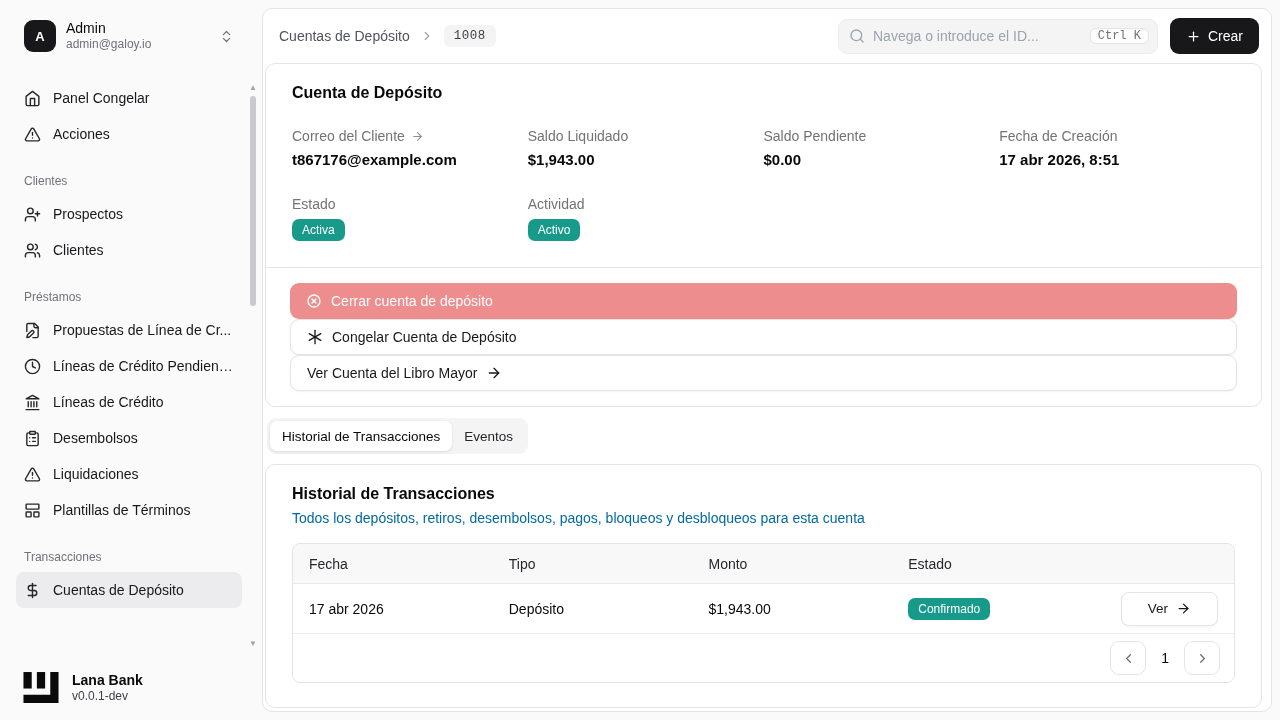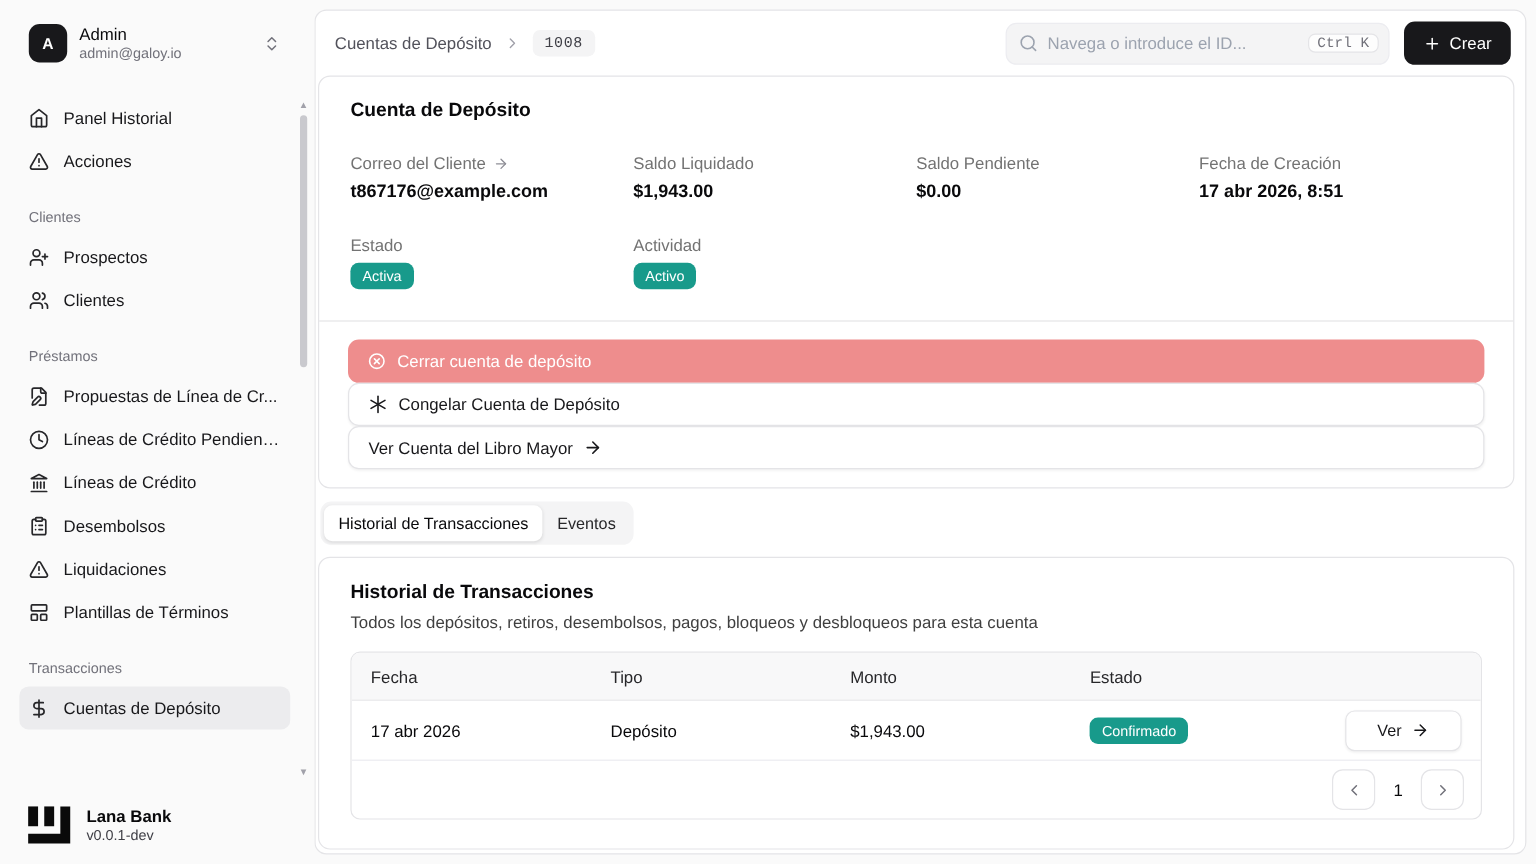--- a/index.html
+++ b/index.html
@@ -115,21 +115,21 @@
     display: flex; align-items: center; gap: 9px; padding: 0 16px; cursor: pointer; }
   .btn-danger { background: #ee8d8d; color: #fff; border: 0; }
   .btn-outline { background: #fff; color: #18181b; border: 1px solid #e4e4e7; box-shadow: 0 1px 2px rgba(0,0,0,.05); }
 
   .tabs-row { margin: 11px 0 10px 2px; }
   .tabs { display: inline-flex; background: #f4f4f5; border-radius: 9px; padding: 3px; }
   .tab { height: 30px; display: flex; align-items: center; padding: 0 12px; border-radius: 7px;
     font-size: 13.5px; font-weight: 500; color: #27272a; cursor: pointer; }
   .tab.active { background: #fff; color: #09090b; box-shadow: 0 1px 3px rgba(0,0,0,.1); }
 
-  .card-sub { font-size: 14px; color: #404040; margin-top: 7px; }
+  .card-sub { font-size: 14px; color: #0369a1; margin-top: 7px; }
 
   .table-wrap { margin-top: 17px; border: 1px solid #e4e4e7; border-radius: 8px; overflow: hidden; }
   .t-row { display: grid; grid-template-columns: 1fr 1fr 1fr 1fr 110px; align-items: center; padding: 0 16px; }
   .t-head { height: 40px; background: #f8f8f9; border-bottom: 1px solid #e9e9ec; }
   .t-head .t-cell { font-size: 14px; font-weight: 500; color: #27272a; }
   .t-body { height: 50px; border-bottom: 1px solid #ececf0; }
   .t-cell { font-size: 14px; color: #09090b; }
   .t-action { display: flex; justify-content: flex-end; }
   .btn-sm { height: 34px; border-radius: 8px; padding: 0 26px; font-size: 13.5px; gap: 8px; }
 
@@ -154,21 +154,21 @@
       </svg>
   </div>
 
   <nav class="nav">
     <div class="nav-group">
       <div class="nav-item">
         <svg class="ic" width="17" height="17" viewBox="0 0 24 24" fill="none" stroke="currentColor" stroke-width="2" stroke-linecap="round" stroke-linejoin="round">
             <path d="m3 9 9-7 9 7v11a2 2 0 0 1-2 2H5a2 2 0 0 1-2-2z"></path>
             <path d="M9 22V12h6v10"></path>
           </svg>
-        <span class="nav-label">Panel Historial</span>
+        <span class="nav-label">Panel Congelar</span>
       </div>
       <div class="nav-item">
         <svg class="ic" width="17" height="17" viewBox="0 0 24 24" fill="none" stroke="currentColor" stroke-width="2" stroke-linecap="round" stroke-linejoin="round">
             <path d="m21.73 18-8-14a2 2 0 0 0-3.48 0l-8 14A2 2 0 0 0 4 21h16a2 2 0 0 0 1.73-3"></path>
             <path d="M12 9v4"></path>
             <path d="M12 17h.01"></path>
           </svg>
         <span class="nav-label">Acciones</span>
       </div>
     </div>

